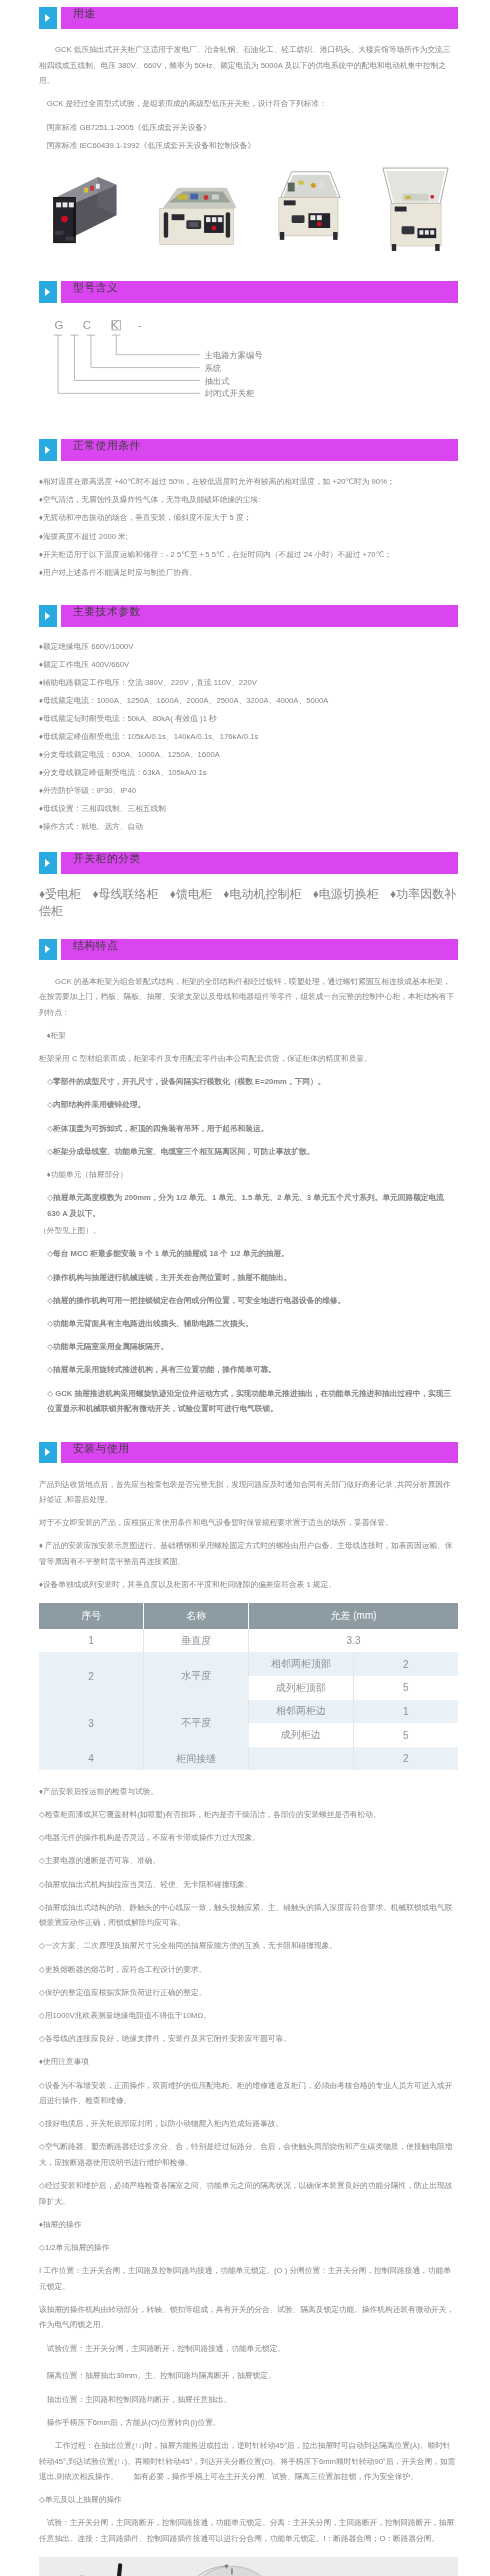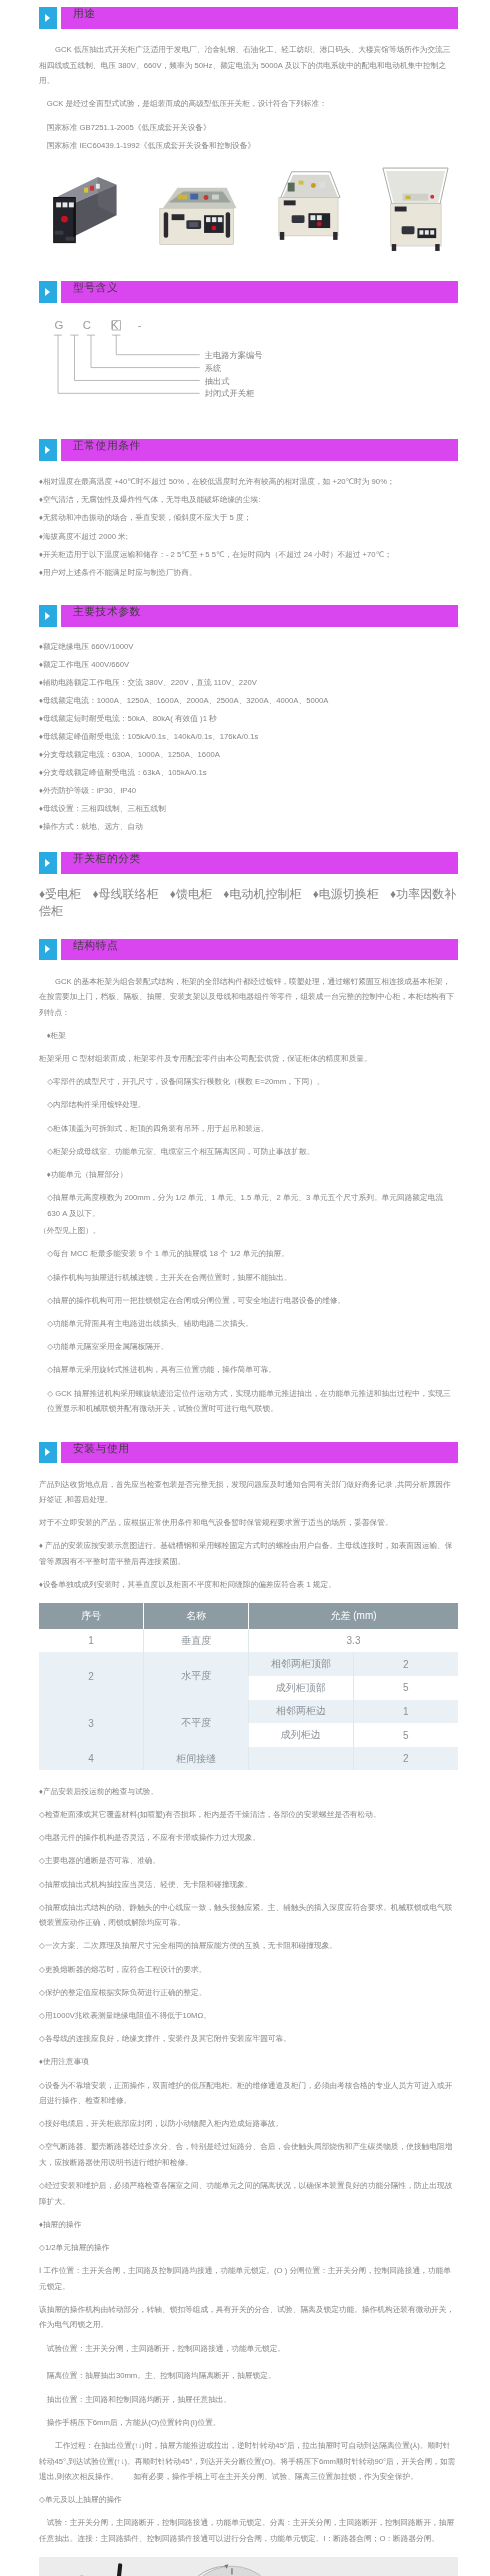--- a/index.html
+++ b/index.html
@@ -11,21 +11,21 @@
   .hd.first{margin-top:7.2px;}
   .hd .ic{width:17.5px;background:#29abe2;display:flex;align-items:center;justify-content:center;flex:none;}
   .hd .tri{width:0;height:0;border-top:4.1px solid transparent;border-bottom:4.1px solid transparent;border-left:5.7px solid #fff;}
   .hd .bar{flex:1;background:#d946ef;margin-left:4.1px;display:flex;align-items:flex-start;padding-left:12.4px;}
   .hd .bar span{font-size:10.8px;color:#3d3d3d;letter-spacing:0.5px;}
   
   p.t{font-size:7.7px;color:#858585;line-height:15.5px;margin:0 0 7.7px;}
   p.t2{font-size:7.7px;color:#858585;line-height:14.4px;margin:0 0 3.6px;}
   .indent{text-indent:16px;}
   .ind1{text-indent:7.7px;}
-  .ci{padding-left:8.2px;}
+  .ci{padding-left:8.2px;font-weight:bold;}
   .inline-items span{margin-right:11.3px;font-size:12px;color:#858585;}
   
   .photos{display:flex;justify-content:center;align-items:flex-end;gap:24px;height:95px;margin:3.1px 0 12.4px;}
   
   .modelsvg{display:block;margin:2.1px 0 5.2px 1px;}
   
   table.tb1{width:100%;border-collapse:collapse;margin:10.3px 0 13.4px;font-size:10px;}
   .tb1 th{background:#8d9ca3;color:#fff;font-weight:normal;height:24px;border-left:0.5px solid #fff;}
   .tb1 th:first-child{border-left:none;}
   .tb1 td{text-align:center;height:21.6px;color:#8a9298;border-left:0.5px solid #e0e8eb;}

